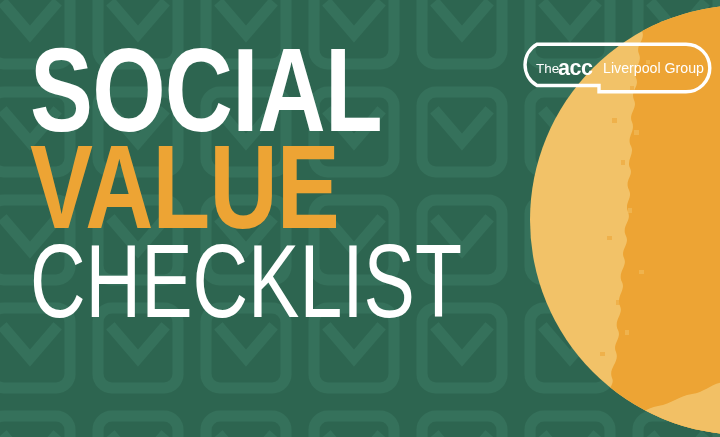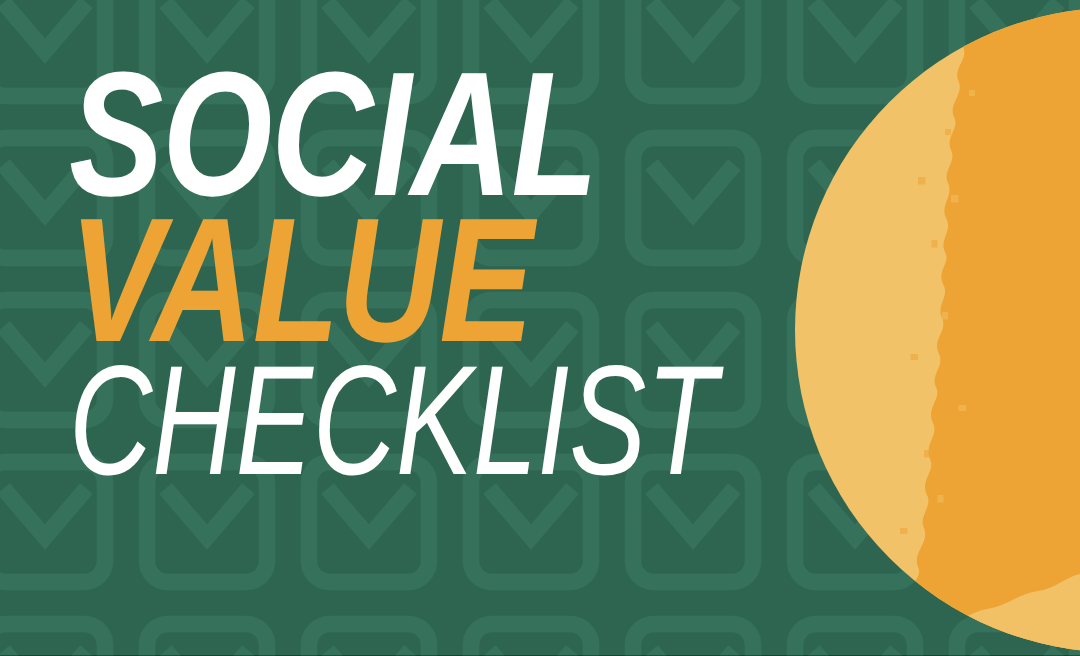--- a/index.html
+++ b/index.html
@@ -31,26 +31,25 @@
     position: absolute;
     inset: 0;
     z-index: 2;
     pointer-events: none;
   }
   #circle-layer svg { display: block; width: 100%; height: 100%; }
 
   
   #headline {
     position: absolute;
-    left: 46px;
+    left: 30px;
     top: 40px;
     z-index: 3;
     line-height: 0.86;
     user-select: none;
-    font-style: italic;
   }
   .hl-line {
     display: block;
     white-space: nowrap;
     text-transform: uppercase;
   }
   .hl-heavy {
     font-family: "Liberation Sans Narrow", "Liberation Sans", sans-serif;
     font-weight: 700;
     font-size: 118px;
@@ -181,14 +180,29 @@
       </g>
     </svg>
   </div>
 
   <div id="headline">
     <span class="hl-line hl-heavy" id="line-social">SOCIAL</span>
     <span class="hl-line hl-heavy" id="line-value">VALUE</span>
     <span class="hl-line" id="line-checklist">CHECKLIST</span>
   </div>
 
+  <div id="logo">
+    <svg viewBox="0 0 201 52" aria-hidden="true">
+
+      <path fill="none" stroke="#ffffff" stroke-width="3.4" stroke-linecap="square" stroke-linejoin="miter" d="M 26 2.2
+               L 175 2.2
+               A 23.8 23.8 0 0 1 175 49.8
+               L 88 49.8
+               L 88 43.5
+               L 26 43.5
+               A 23.8 23.8 0 0 1 26 2.2 Z"></path>
+      <text class="logo-txt-light" x="25" y="31" font-size="13.4">The</text>
+      <text class="logo-txt-bold" x="47" y="32.5" font-size="21.5">acc</text>
+      <text class="logo-txt-light" x="92" y="31" font-size="14.2">Liverpool Group</text>
+    </svg>
+  </div>
 
 </div>
 
 </body></html>

